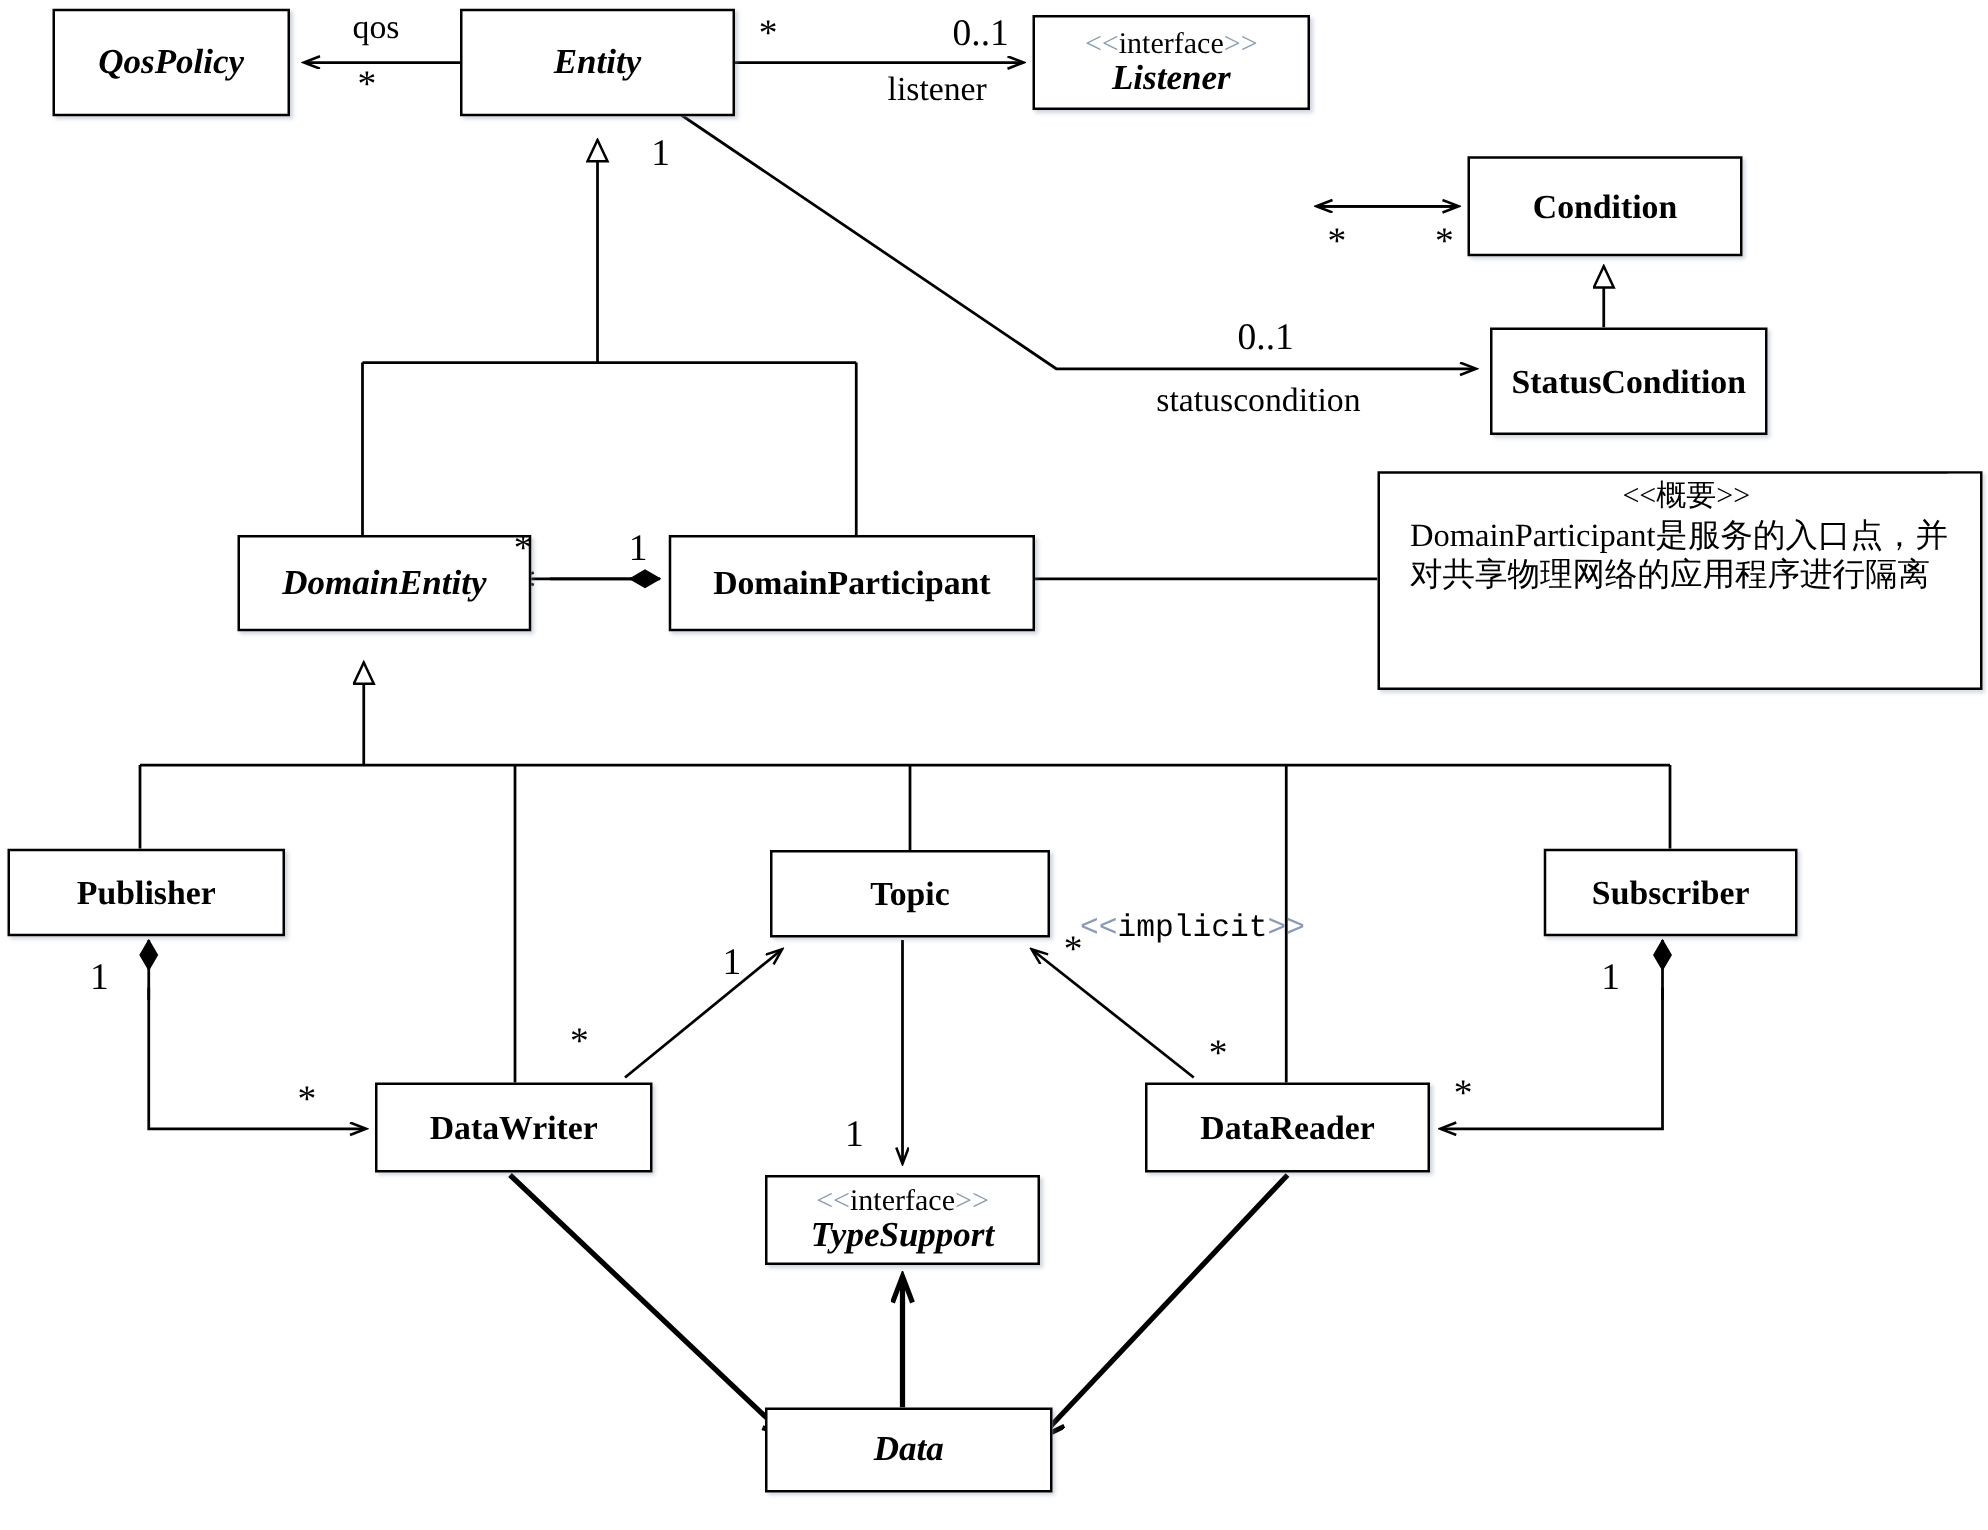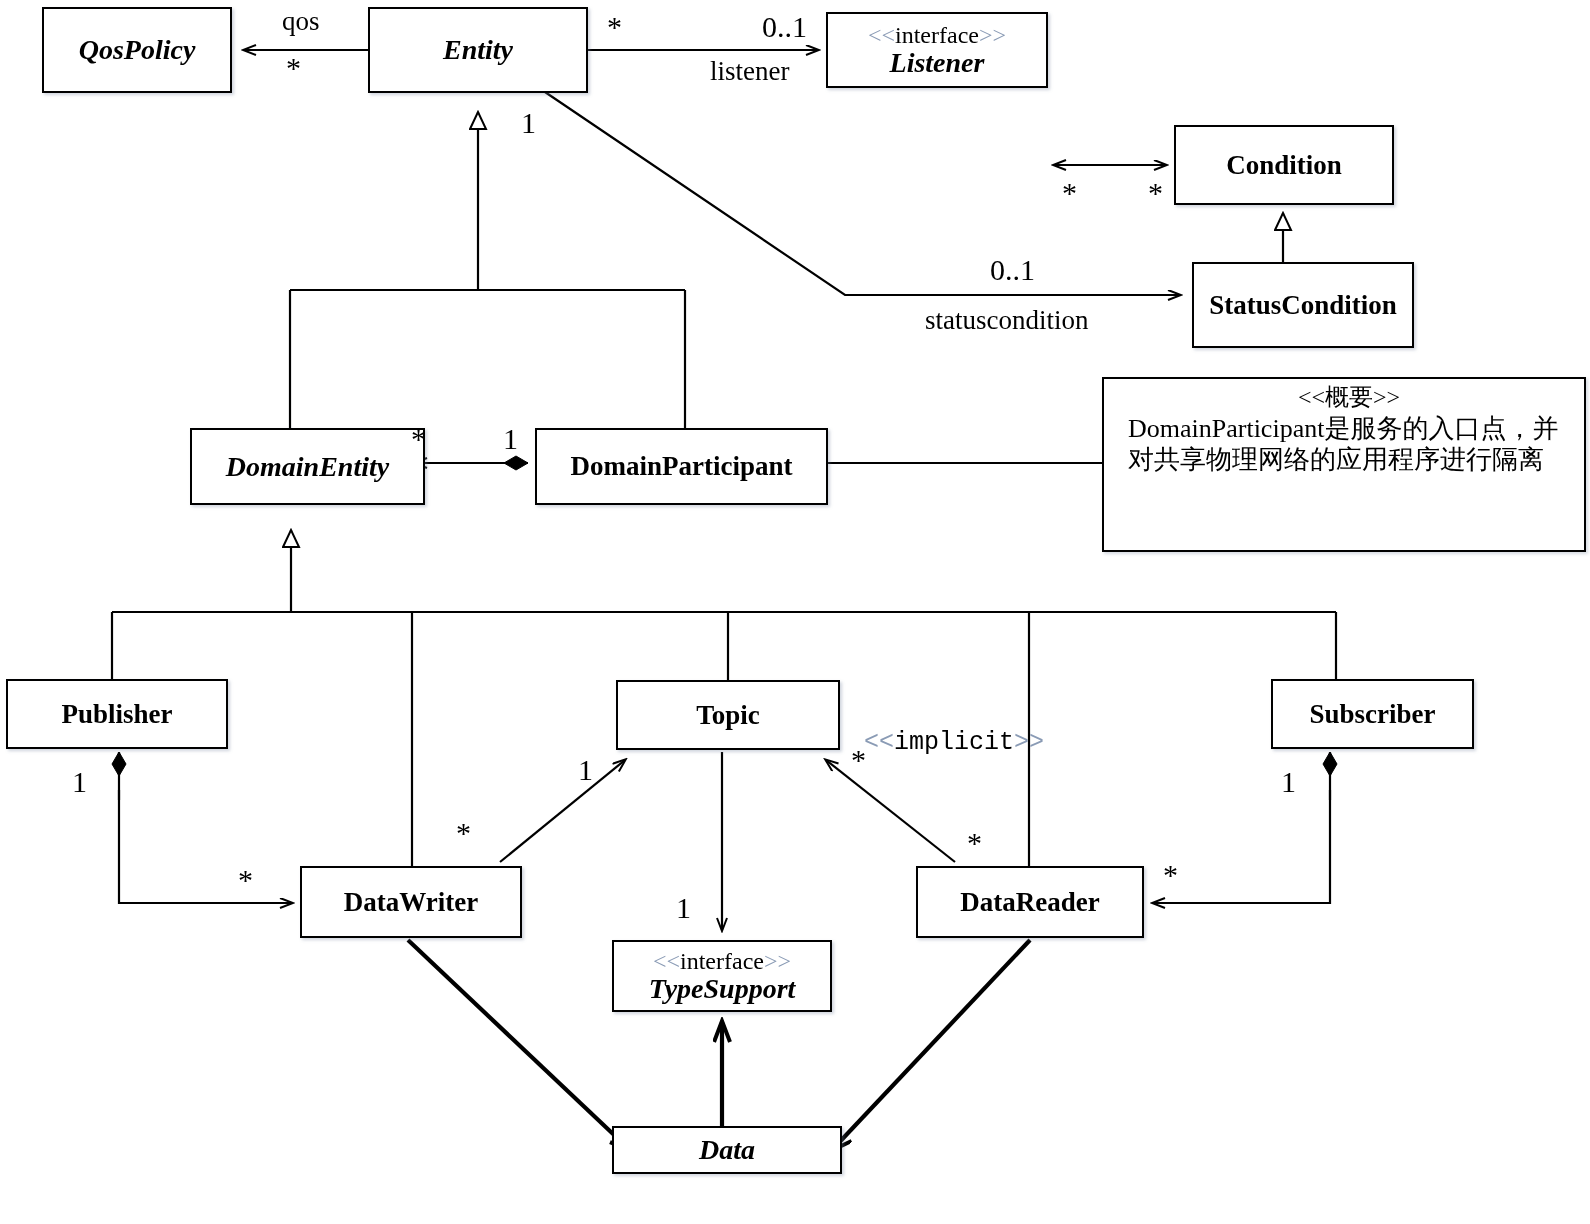--- a/index.html
+++ b/index.html
@@ -204,38 +204,38 @@
   </div>
 
   <div class="uml-box" style="left:6px; top:679px; width:222px; height:70px;">
     <div class="cls-name">Publisher</div>
   </div>
 
   <div class="uml-box" style="left:616px; top:680px; width:224px; height:70px;">
     <div class="cls-name">Topic</div>
   </div>
 
-  <div class="uml-box" style="left:1271px; top:679px; width:203px; height:70px;">
+  <div class="uml-box" style="left:1235px; top:679px; width:203px; height:70px;">
     <div class="cls-name">Subscriber</div>
   </div>
 
   <div class="uml-box" style="left:300px; top:866px; width:222px; height:72px;align-items:center;">
     <div class="cls-name">DataWriter</div>
   </div>
 
   <div class="uml-box" style="left:916px; top:866px; width:228px; height:72px;">
     <div class="cls-name">DataReader</div>
   </div>
 
   <div class="uml-box" style="left:612px; top:940px; width:220px; height:72px;">
     <div class="stereo"><span class="guil">&lt;&lt;</span>interface<span class="guil">&gt;&gt;</span></div>
     <div class="cls-name abstract">TypeSupport</div>
   </div>
 
-  <div class="uml-box" style="left:612px; top:1126px; width:230px; height:48px;">
+  <div class="uml-box" style="left:612px; top:1126px; width:230px; height:68px;">
     <div class="cls-name abstract">Data</div>
   </div>
 
   <div class="note-box" style="left:1102px; top:377px; width:484px; height:175px;">
     <div class="note-fold"></div>
     <div class="note-title"><span class="guil">&lt;&lt;</span><span>概要</span><span class="guil">&gt;&gt;</span></div>
     <div class="note-body">DomainParticipant是服务的入口点，并对共享物理网络的应用程序进行隔离</div>
   </div>
 
   <div class="edge-label" style="left:282px; top:8px;">qos</div>

